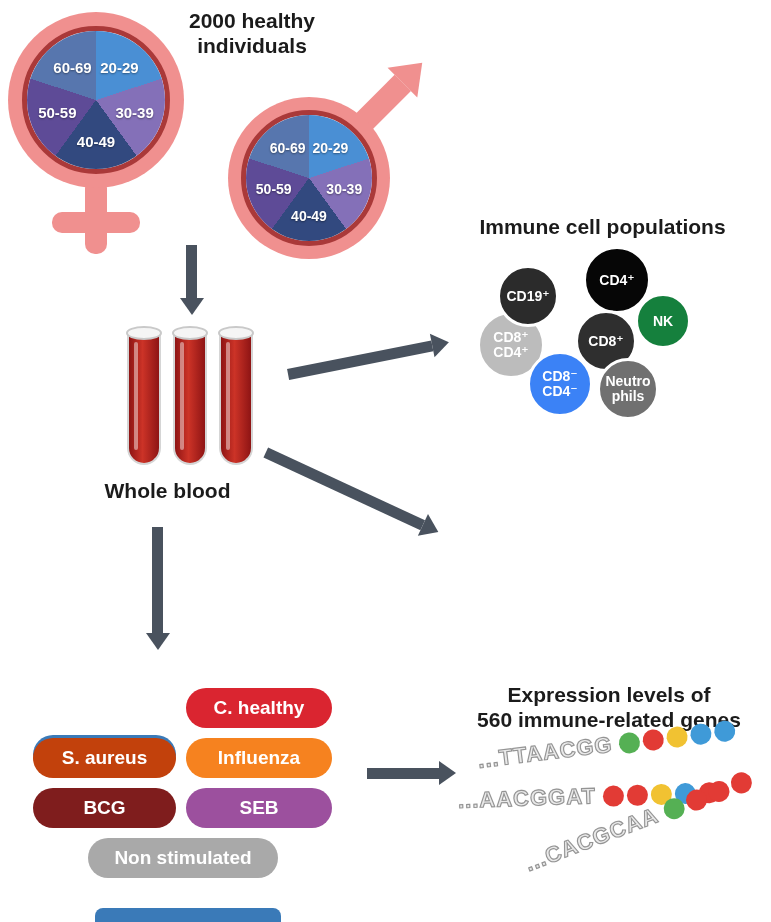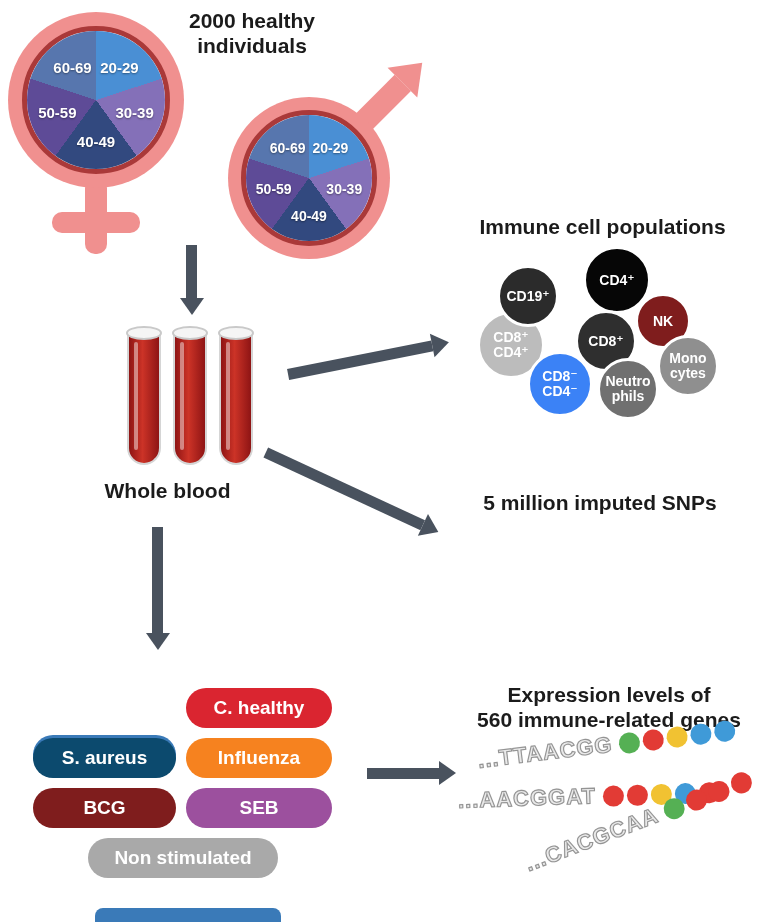--- a/index.html
+++ b/index.html
@@ -134,53 +134,48 @@
 
   <div class="h-title" style="left:450px;top:214px;width:305px;">Immune cell populations</div>
   <div class="cell-cluster" style="left:465px;top:240px;">
     <div class="cell" style="left: 12px; top: 71px; width: 68px; height: 68px; background: rgb(188, 188, 188);">
         <span>CD8⁺
 CD4⁺</span>
       </div>
     <div class="cell" style="left: 32px; top: 25px; width: 62px; height: 62px; background: rgb(43, 43, 43);">
         <span>CD19⁺</span>
       </div>
-    <div class="cell" style="left: 170px; top: 53px; width: 56px; height: 56px; background: #7f1d1d;">
+    <div class="cell" style="left: 170px; top: 53px; width: 56px; height: 56px; background: #15803d;">
         <span>NK</span>
       </div>
     <div class="cell" style="left: 118px; top: 6px; width: 68px; height: 68px; background: rgb(6, 6, 6);">
         <span>CD4⁺</span>
       </div>
     <div class="cell" style="left: 110px; top: 70px; width: 62px; height: 62px; background: rgb(47, 47, 47);">
         <span>CD8⁺</span>
       </div>
     <div class="cell" style="left: 62px; top: 111px; width: 66px; height: 66px; background: #3b82f6;">
         <span>CD8⁻
 CD4⁻</span>
       </div>
-    <div class="cell" style="left: 192px; top: 95px; width: 62px; height: 62px; background: rgb(143, 143, 143);">
-        <span>Mono
-cytes</span>
-      </div>
     <div class="cell" style="left: 132px; top: 118px; width: 62px; height: 62px; background: rgb(112, 112, 112);">
         <span>Neutro
 phils</span>
       </div>
   </div>
 
-  <div class="h-title" style="left:450px;top:490px;width:300px;">5 million imputed SNPs</div>
 
   <div>
     <div class="pill" style="left: 33px; top: 688px; width: 143px; background: rgb(58, 122, 184); margin-top: 47px;">
         <span>E. coli</span>
       </div>
     <div class="pill" style="left: 186px; top: 688px; width: 146px; background: rgb(218, 37, 48);">
         <span>C. healthy</span>
       </div>
-    <div class="pill" style="left: 33px; top: 738px; width: 143px; background: #0c4a6e;">
+    <div class="pill" style="left: 33px; top: 738px; width: 143px; background: #c2410c;">
         <span>S. aureus</span>
       </div>
     <div class="pill" style="left: 186px; top: 738px; width: 146px; background: rgb(246, 130, 31);">
         <span>Influenza</span>
       </div>
     <div class="pill" style="left: 33px; top: 788px; width: 143px; background: #7f1d1d;">
         <span>BCG</span>
       </div>
     <div class="pill" style="left: 186px; top: 788px; width: 146px; background: rgb(156, 80, 158);">
         <span>SEB</span>

